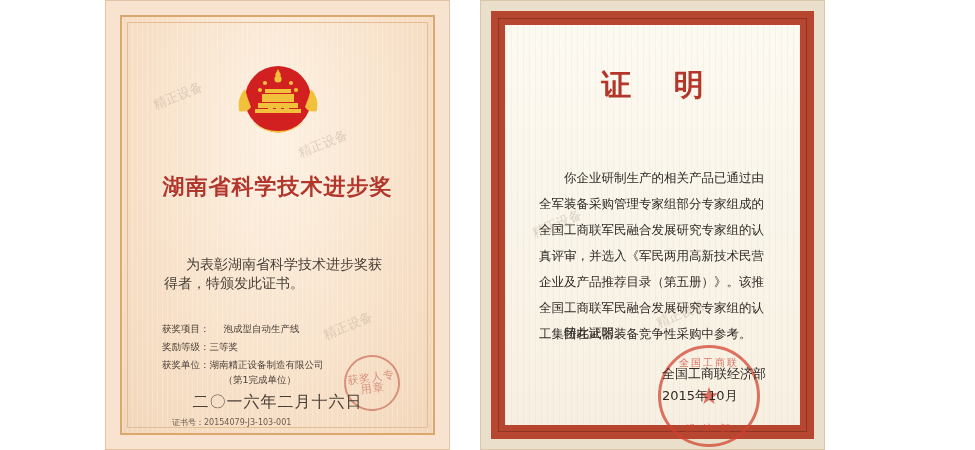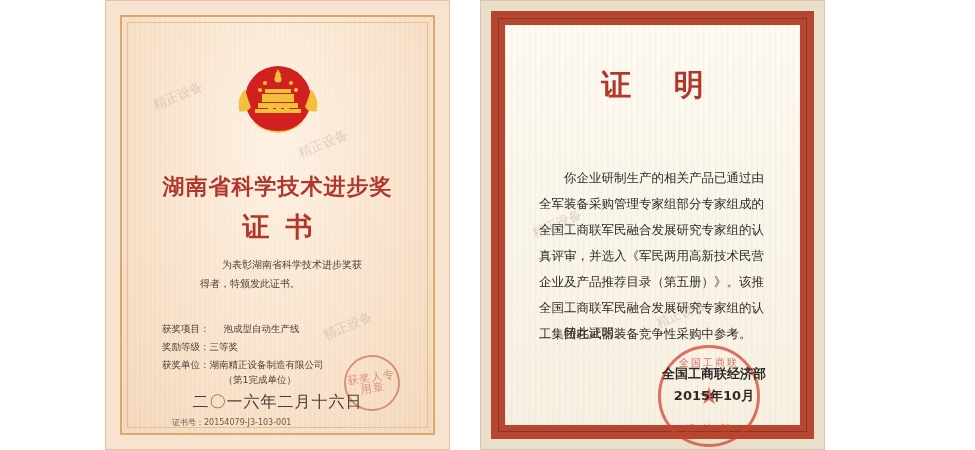--- a/index.html
+++ b/index.html
@@ -84,24 +84,23 @@
     letter-spacing: 16px;
     text-indent: 16px;
     color: #b3362a;
   }
   .cert1-body {
     position: absolute;
     left: 42px;
     right: 34px;
     top: 238px;
     font-family: Liberation Serif, serif;
-    font-size: 10px;
+    font-size: 14px;
     line-height: 19px;
     color: #4b4038;
-    margin-left: 36px;
   }
   .cert1-body .ln1 { text-indent: 22px; }
   .cert1-body .ln2 { text-indent: 0px; }
 
   .cert1-fields {
     position: absolute;
     left: 40px;
     right: 30px;
     top: 304px;
     font-family: "DejaVu Sans", sans-serif;
@@ -235,26 +234,26 @@
     top: 300px;
     font-family: Liberation Sans, sans-serif;
     font-size: 12.5px;
     color: #2f2a26;
     text-indent: 25px;
   }
   .cert2-signer {
     position: absolute;
     right: 34px;
     top: 338px;
-    text-align: center;
+    text-align: left;
     font-family: "DejaVu Sans", sans-serif;
     font-size: 13px;
     line-height: 22px;
     color: #2f2a26;
-    font-weight: bold;
+    font-weight: normal;
   }
   .stamp2 {
     position: absolute;
     right: 40px;
     top: 320px;
     width: 96px;
     height: 96px;
     border: 3px solid #d2402f;
     border-radius: 50%;
     opacity: 0.72;
@@ -327,21 +326,20 @@
             <circle cx="60" cy="20" r="3.6"></circle>
             <circle cx="47" cy="24" r="2.1"></circle>
             <circle cx="42" cy="31" r="2.1"></circle>
             <circle cx="73" cy="24" r="2.1"></circle>
             <circle cx="78" cy="31" r="2.1"></circle>
           </g>
         </svg>
       </div>
 
       <div class="cert1-title">湖南省科学技术进步奖</div>
-      <div class="cert1-subtitle">证书</div>
 
       <div class="cert1-body">
         <div class="ln1">为表彰湖南省科学技术进步奖获</div>
         <div class="ln2">得者，特颁发此证书。</div>
       </div>
 
       <div class="cert1-fields">
         <div class="fld">
           <span class="fld-label">获奖项目：</span>
           <span class="fld-value">

